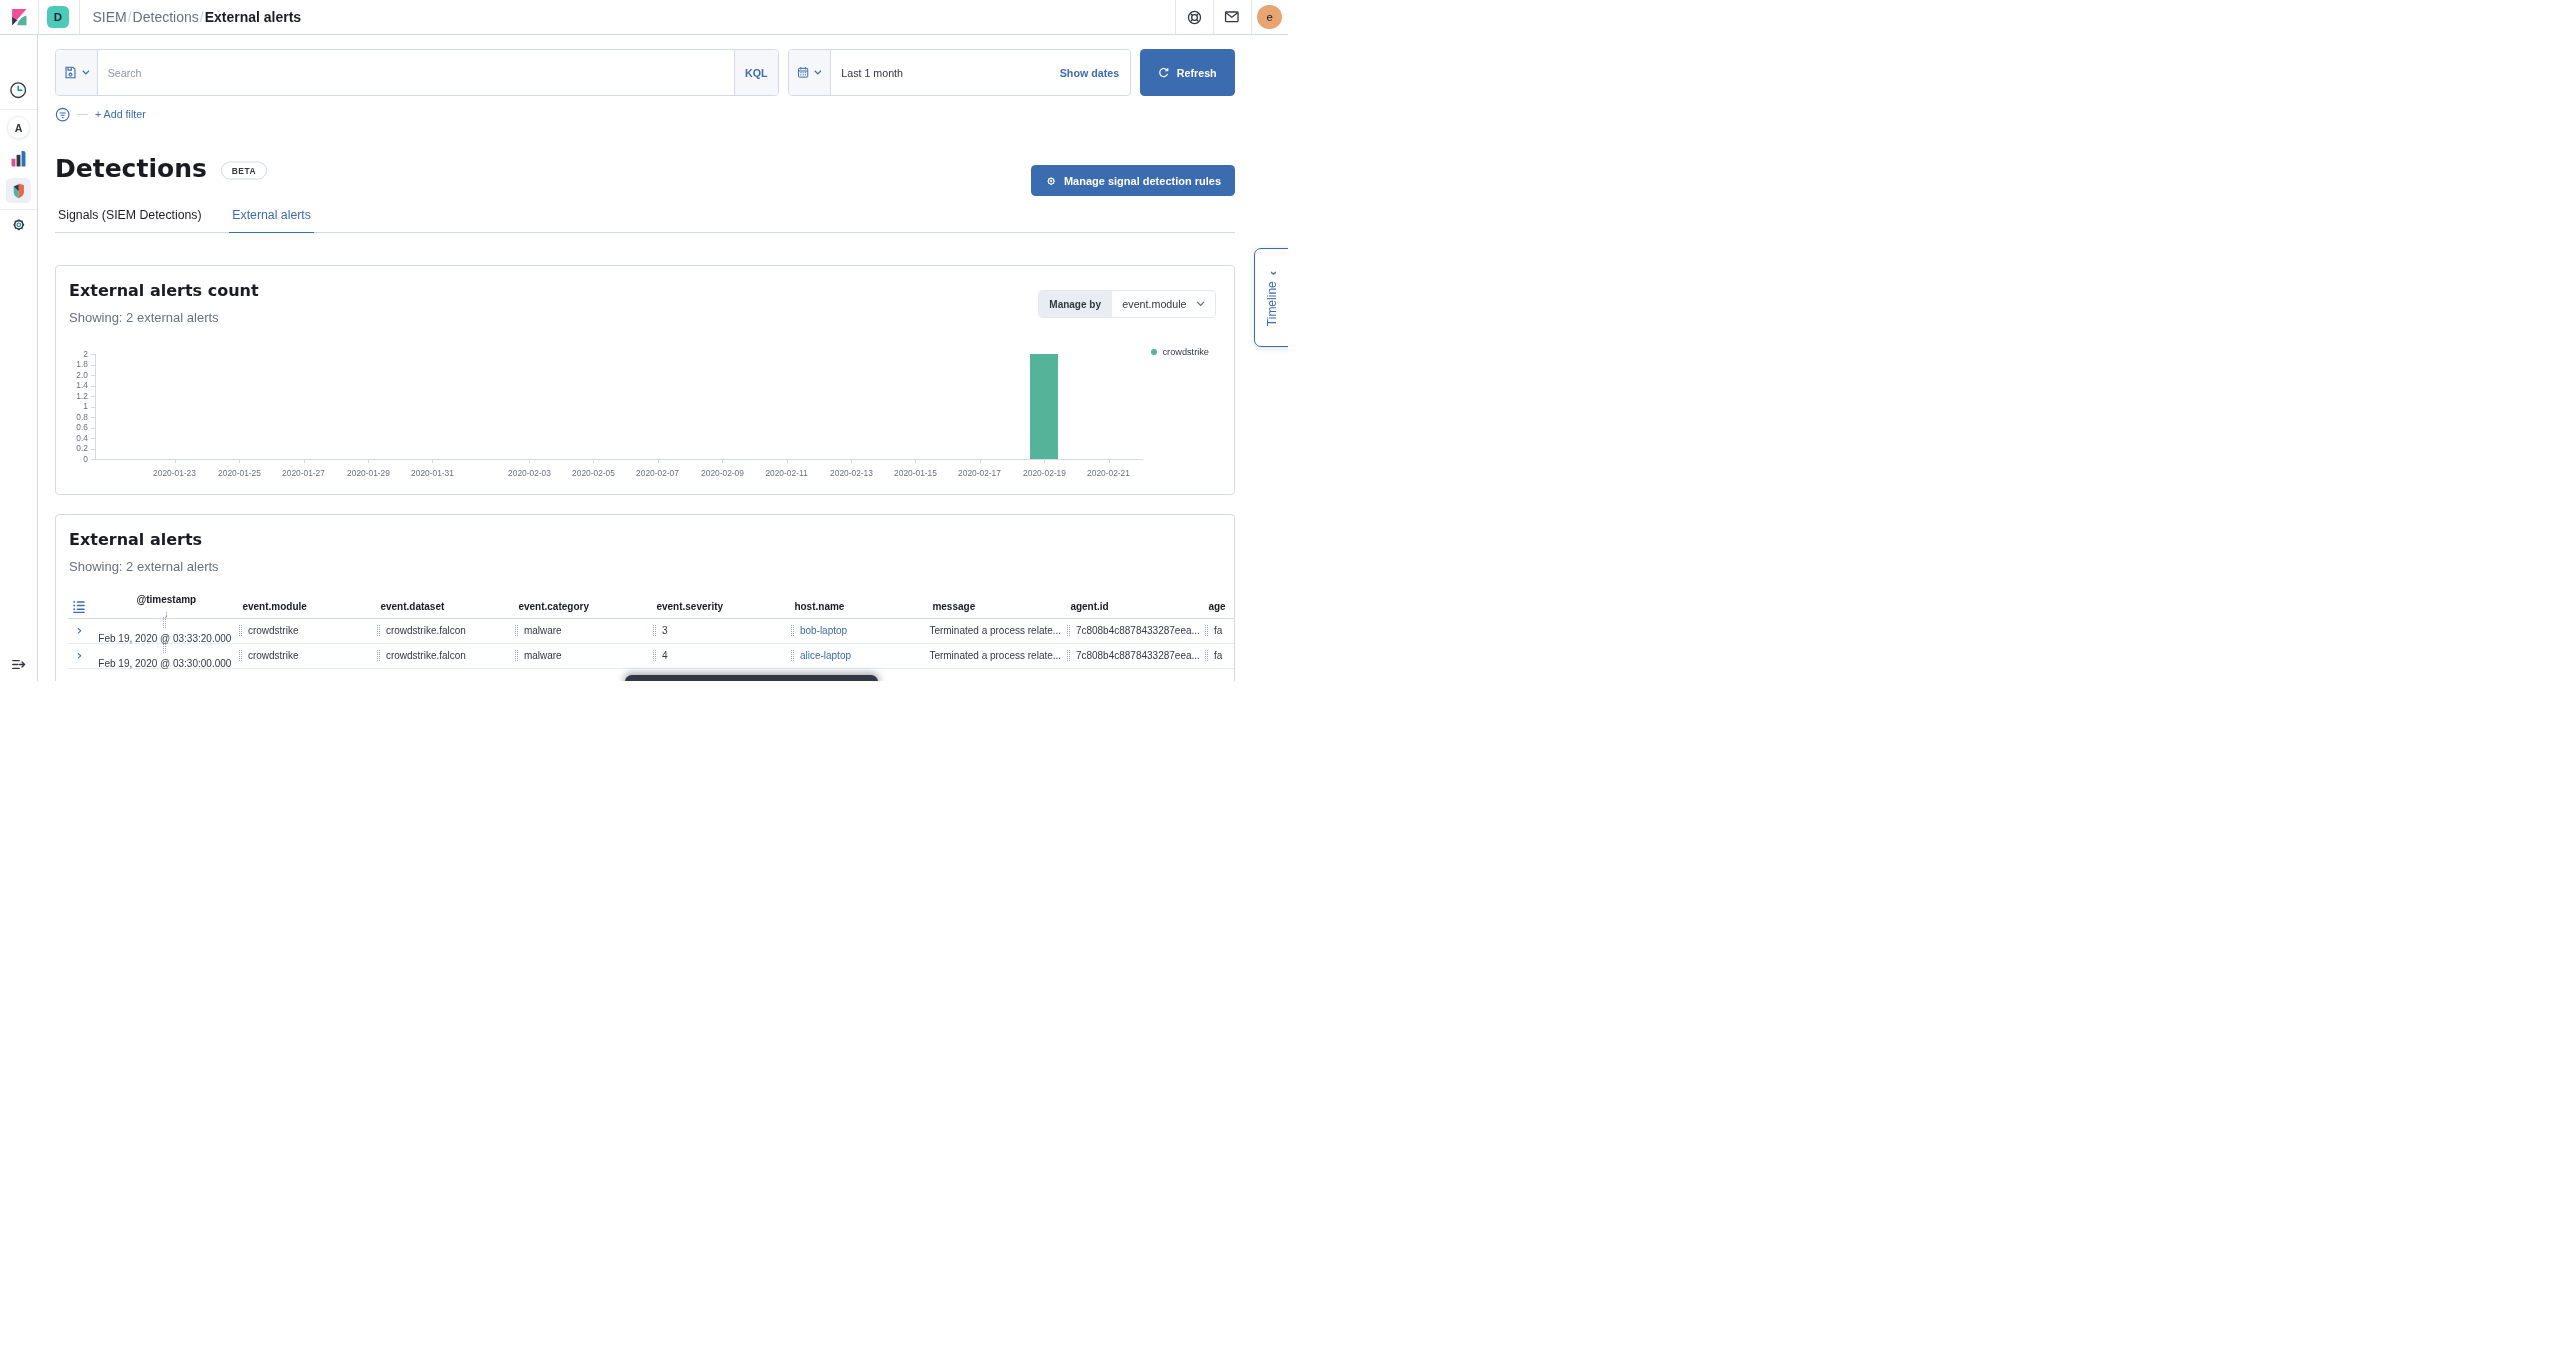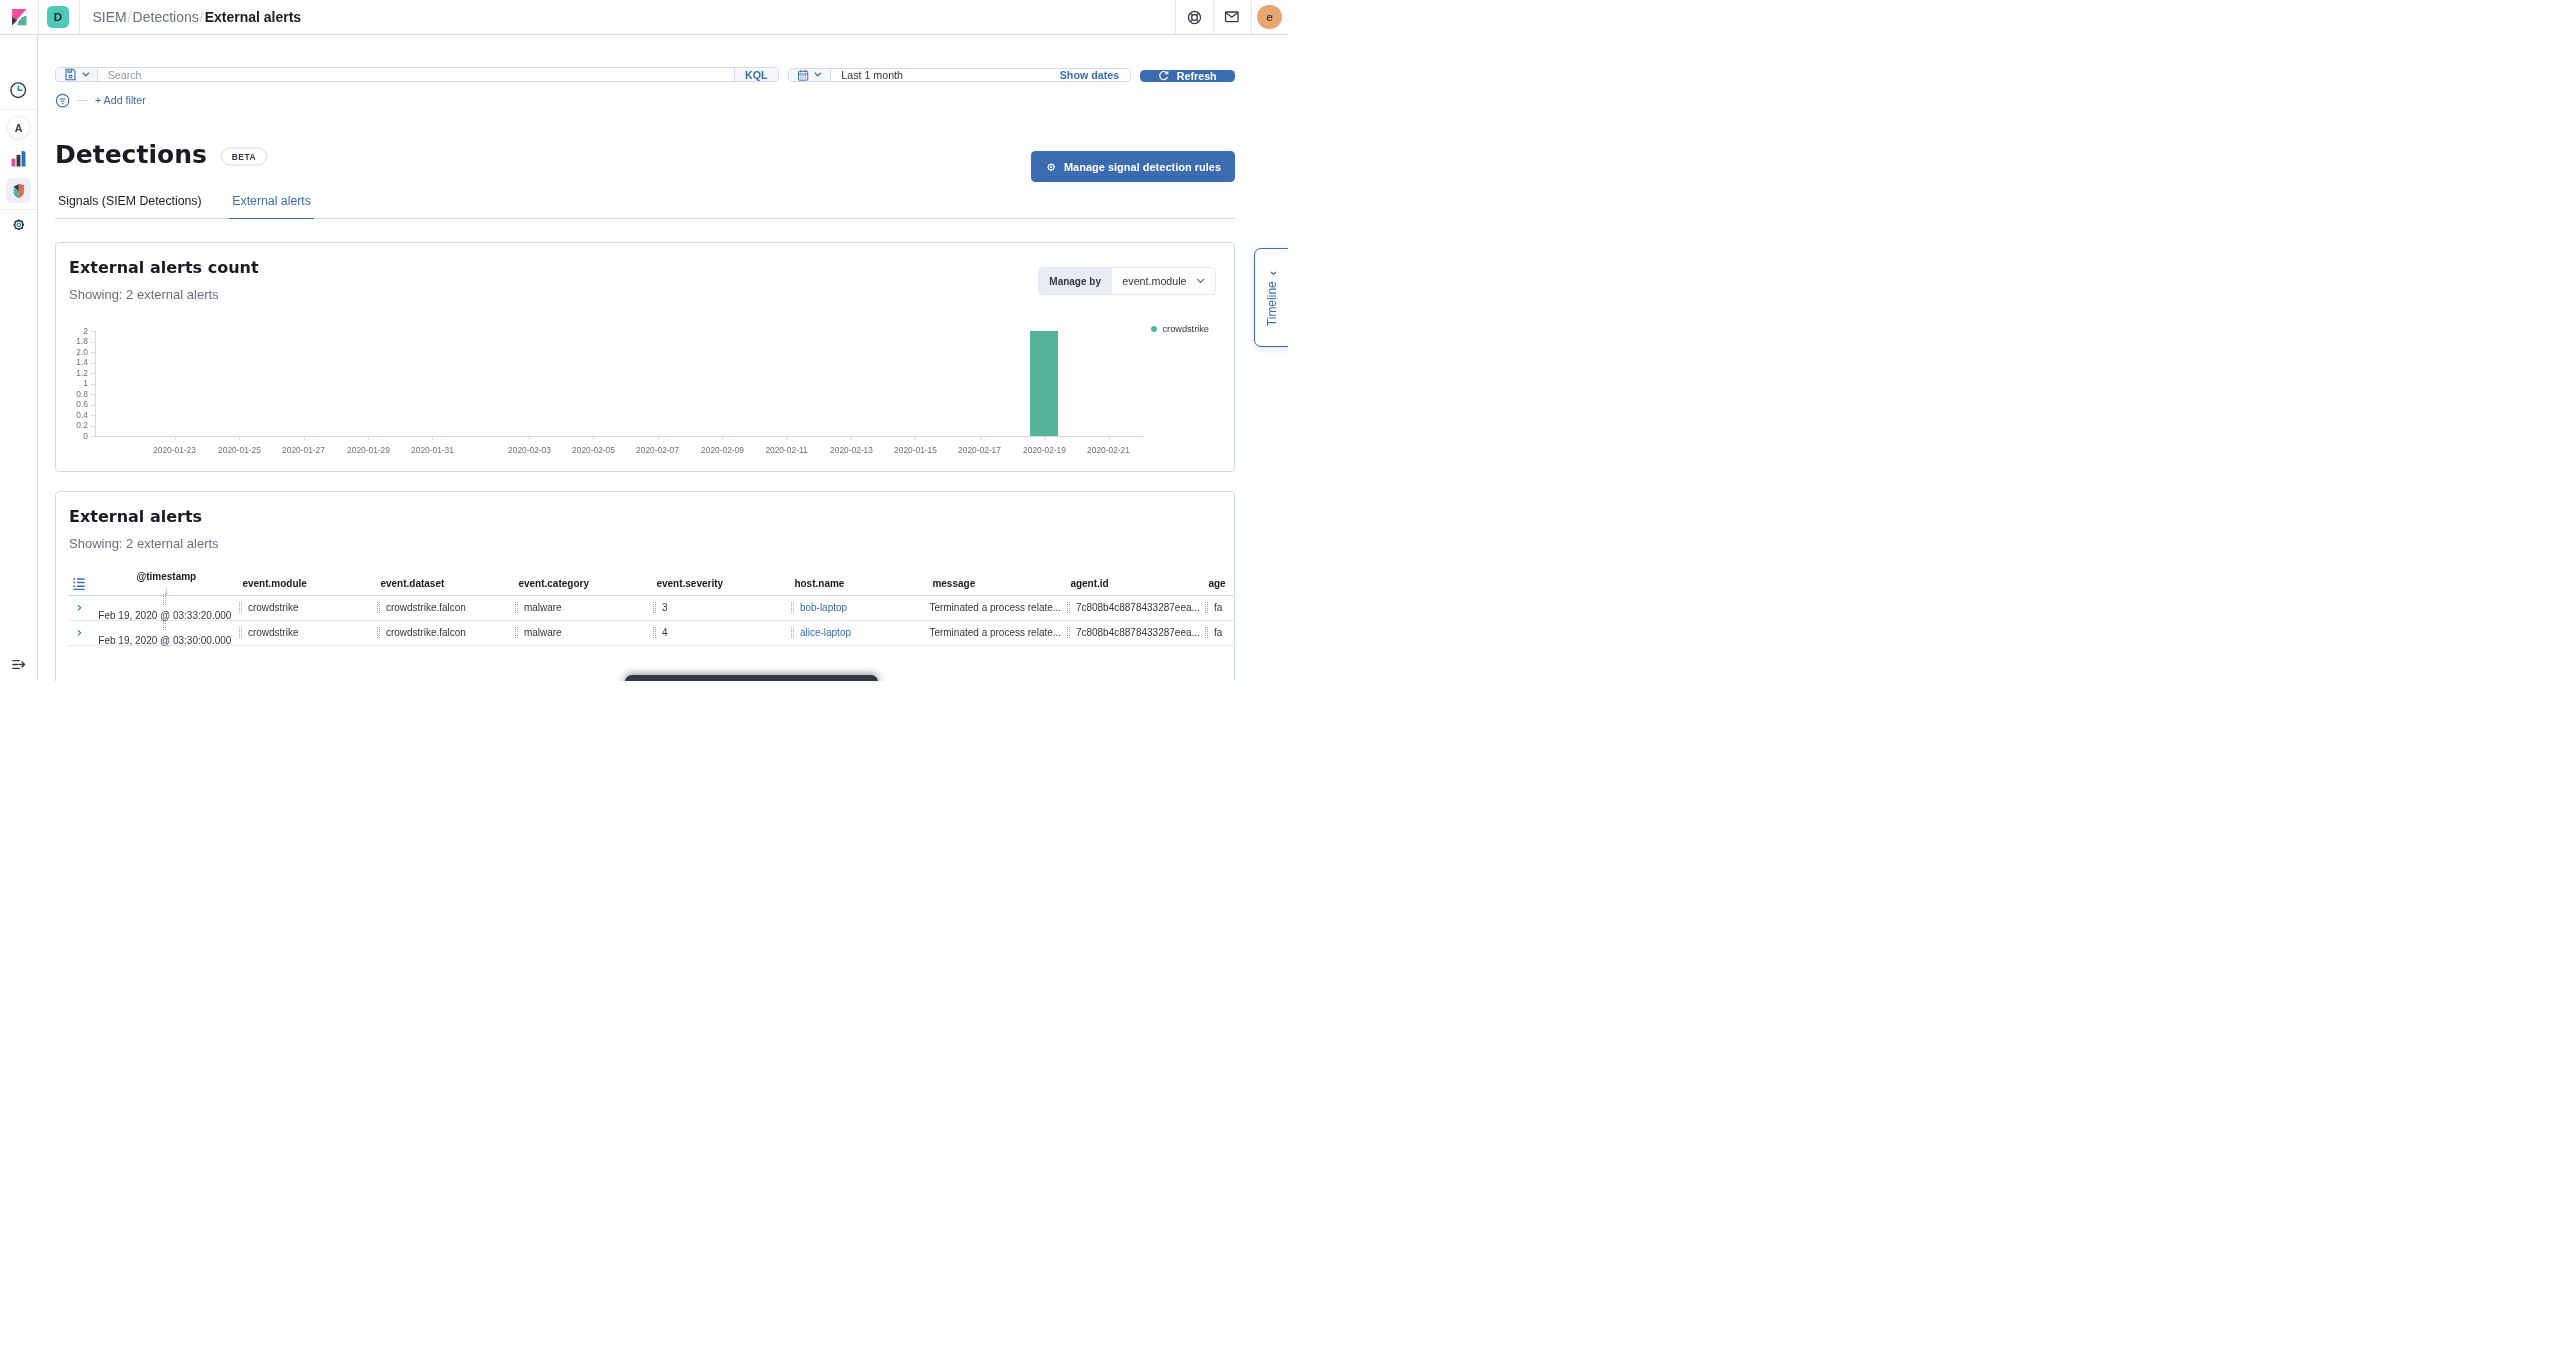--- a/index.html
+++ b/index.html
@@ -38,21 +38,21 @@
   .rail-sep{position:absolute;left:0;width:100%;height:0.8px;background:#e9edf3;}
   .rail-active{width:25px;height:25px;border-radius:5.4px;background:#eceff5;
     display:flex;align-items:center;justify-content:center;}
   .a-circle{width:23px;height:23px;border-radius:50%;background:#fff;border:0.8px solid #eef1f6;
     box-shadow:0 0.8px 2.3px rgba(50,60,80,.12);display:flex;align-items:center;justify-content:center;
     font-size:10.7px;font-weight:bold;color:var(--text);}
 
   
   .main{position:absolute;left:38px;top:35px;right:0;bottom:0;padding:0 53px 0 17px;overflow:hidden;background:#fff;}
 
-  .query-row{display:flex;gap:9.2px;height:47px;align-items:flex-end;}
+  .query-row{margin-top:14px;display:flex;gap:9.2px;height:47px;}
   .group{display:flex;align-items:stretch;border:0.8px solid var(--border);border-radius:4.6px;background:#fff;overflow:hidden;}
   .search-group{flex:1;}
   .date-group{width:343px;}
   .prepend{display:flex;align-items:center;gap:5.4px;padding:0 7.7px;background:#f5f7fa;
     border-right:0.8px solid var(--border);cursor:pointer;}
   .search-input{border:0;outline:0;flex:1;font-size:10.7px;padding:0 9.2px;color:var(--text);background:transparent;}
   .search-input::placeholder{color:#8e95a5;}
   .kql{display:flex;align-items:center;padding:0 10px;border-left:0.8px solid var(--border);
     background:#f5f7fa;color:var(--primary);font-weight:bold;font-size:10.7px;cursor:pointer;}
   .date-text{padding:0 10.7px;display:flex;align-items:center;font-size:10.7px;color:var(--text);flex:1;cursor:pointer;}
@@ -69,21 +69,21 @@
   .beta{margin-left:14px;border:0.8px solid var(--border);border-radius:10.7px;padding:3.1px 10px;
     font-size:8.4px;font-weight:bold;letter-spacing:0.5px;color:var(--text);transform:translateY(1.5px);}
   .manage-btn{margin-left:auto;height:31px;padding:0 14px;background:var(--primary);color:#fff;border:none;
     border-radius:4.6px;font-size:11px;font-weight:bold;display:flex;align-items:center;gap:7px;cursor:pointer;margin-top:24px;}
 
   .tabs{margin-top:20px;display:flex;gap:24.5px;border-bottom:0.8px solid var(--border);}
   .tab{padding:0 3.1px 10px;font-size:12.3px;color:var(--dark);cursor:pointer;}
   .tab.active{color:var(--primary);border-bottom:1.5px solid var(--primary);margin-bottom:-0.8px;}
 
   .panel{border:0.8px solid var(--border);border-radius:4.6px;background:#fff;position:relative;}
-  .chart-panel{margin-top:23px;height:230px;}
+  .chart-panel{margin-top:32px;height:230px;}
   .table-panel{margin-top:18.4px;height:261px;border-radius:4.6px 4.6px 0 0;border-bottom:none;}
   .panel-title{position:absolute;left:13px;top:15.3px;font-size:16px;color:var(--dark);}
   .showing{position:absolute;left:13px;top:44px;font-size:13px;color:var(--muted);}
 
   .stackby{position:absolute;right:18.4px;top:24px;width:178px;height:28px;display:flex;
     border:0.8px solid #e4e9f0;border-radius:4.6px;overflow:hidden;background:#fff;cursor:pointer;}
   .stackby-label{background:#e9edf3;display:flex;align-items:center;padding:0 10.7px;
     font-size:10px;font-weight:bold;color:var(--text);}
   .stackby-value{flex:1;display:flex;align-items:center;justify-content:space-between;
     padding:0 9.2px 0 10.7px;font-size:10.7px;color:var(--text);}

